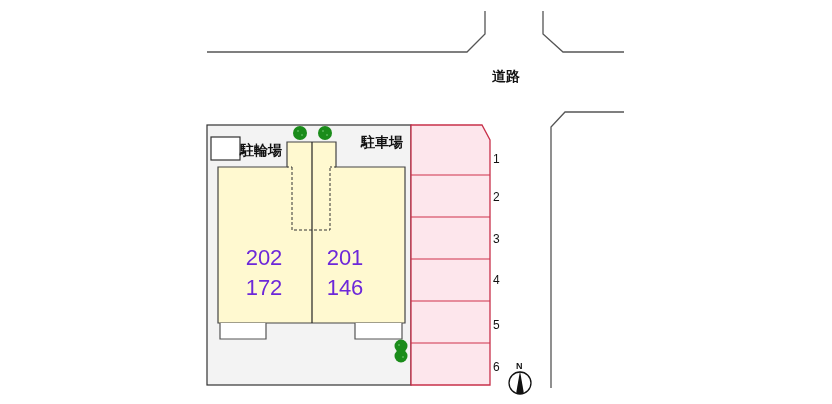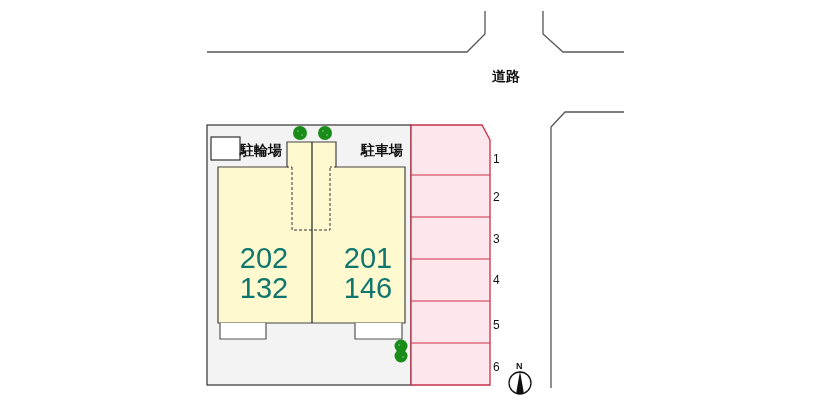--- a/index.html
+++ b/index.html
@@ -1,21 +1,21 @@
 <!DOCTYPE html>
 <html><head>
 <meta charset="utf-8">
 <style>
   html, body { margin: 0; padding: 0; background: #ffffff; }
   body { width: 832px; height: 404px; position: relative; overflow: hidden;
          font-family: "DejaVu Sans", sans-serif; }
   svg { position: absolute; left: 0; top: 0; }
   .lbl { position: absolute; font-family: "DejaVu Sans", sans-serif; color: #111; white-space: nowrap; }
   .jp { font-size: 14px; font-weight: bold; letter-spacing: 0px; font-family: Liberation Mono, monospace; }
-  .unit { font-family: "Liberation Sans", sans-serif; font-size: 29px; line-height: 30px; text-align: center; color: #0f766e; }
+  .unit { font-family: "Liberation Sans", sans-serif; font-size: 22px; line-height: 30px; text-align: center; color: #6d28d9; }
   .num { font-family: "Liberation Sans", sans-serif; font-size: 12px; }
   .north { font-family: "Liberation Sans", sans-serif; font-size: 9px; font-weight: bold; }
 </style>
 </head>
 <body>
 
 <svg width="832" height="404" viewBox="0 0 832 404">
 
   <g fill="none" stroke="#555" stroke-width="1.3">
     <polyline points="207,52 467,52 485,34 485,11"></polyline>
@@ -65,27 +65,27 @@
   </g>
 
   <g>
     <circle cx="520" cy="383" r="11" fill="#fff" stroke="#111" stroke-width="1.3"></circle>
     <polygon points="520,371 516,394 524,394" fill="#111"></polygon>
   </g>
 </svg>
 
 <div class="lbl jp" style="left:492px; top:68px;">道路</div>
 <div class="lbl jp" style="left:240px; top:142px;">駐輪場</div>
-<div class="lbl jp" style="left:361px; top:142px;">駐車場</div>
+<div class="lbl jp" style="left:361px; top:134px;">駐車場</div>
 
 <div class="lbl unit" style="left:232px; top:243px; width:64px;">
   <div>202</div>
-  <div>132</div>
+  <div>172</div>
 </div>
-<div class="lbl unit" style="left:336px; top:243px; width:64px;">
+<div class="lbl unit" style="left:313px; top:243px; width:64px;">
   <div>201</div>
   <div>146</div>
 </div>
 
 <div class="lbl num" style="left:493px; top:152px;">1</div>
 <div class="lbl num" style="left:493px; top:190px;">2</div>
 <div class="lbl num" style="left:493px; top:232px;">3</div>
 <div class="lbl num" style="left:493px; top:273px;">4</div>
 <div class="lbl num" style="left:493px; top:318px;">5</div>
 <div class="lbl num" style="left:493px; top:360px;">6</div>

